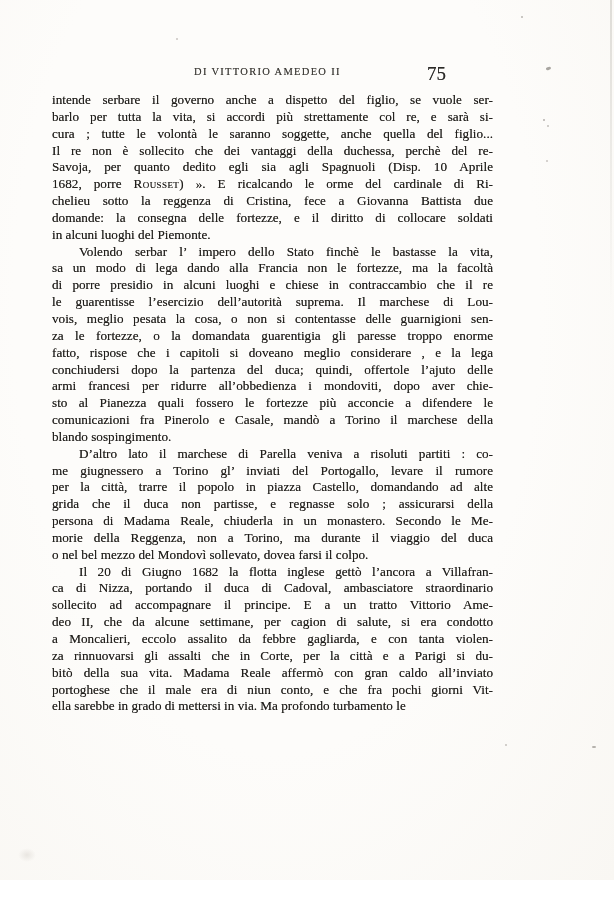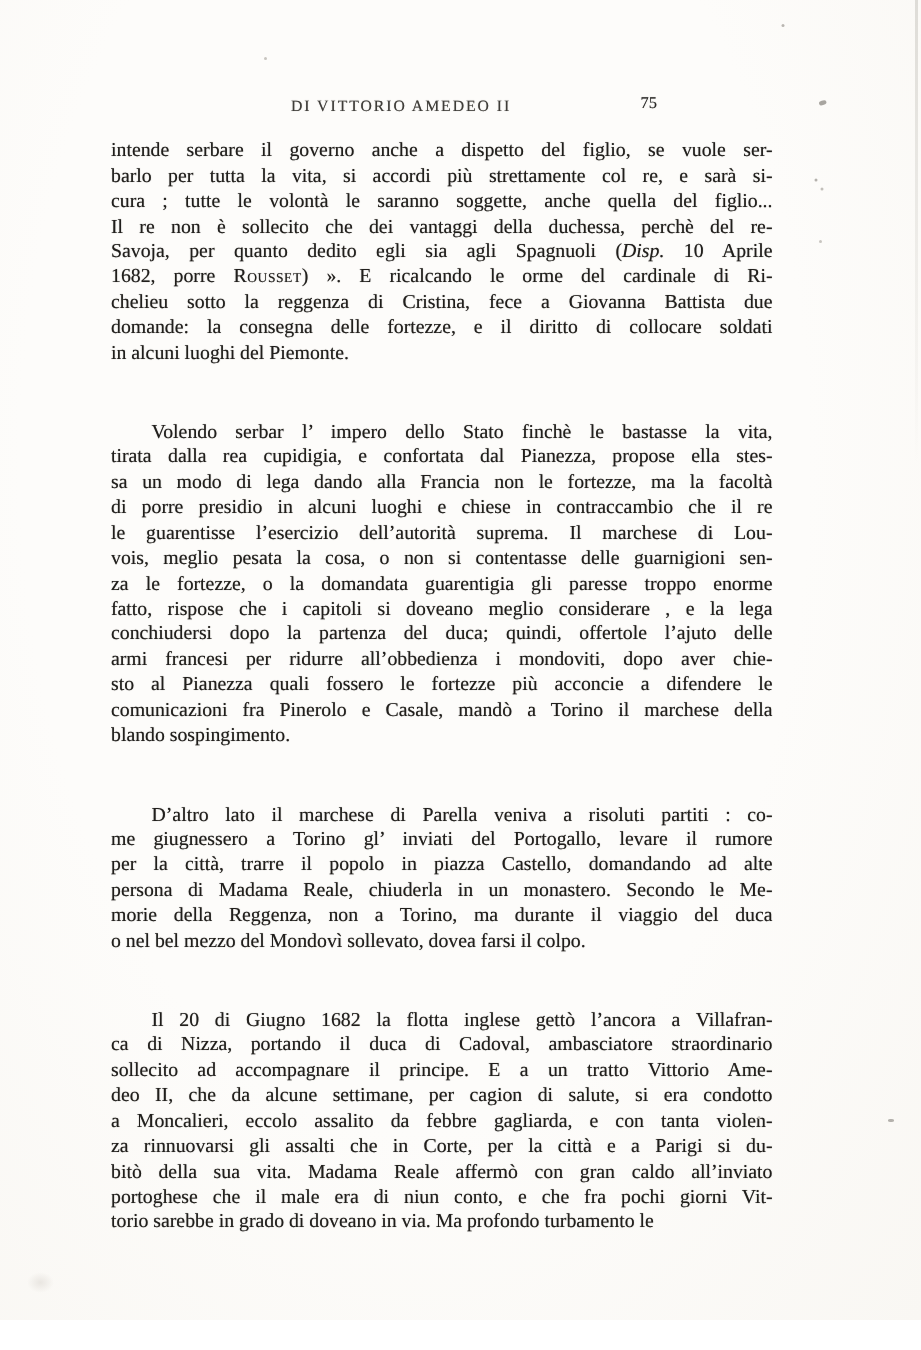--- a/index.html
+++ b/index.html
@@ -24,44 +24,44 @@
     letter-spacing: 1.3px;
     color: #3f3d39;
     text-transform: uppercase;
     text-shadow: 0 0 0.5px rgba(60,58,54,.65);
     white-space: nowrap;
   }
   .page-number {
     position: absolute;
     left: 427px;
     top: 63px;
-    font-size: 11px;
+    font-size: 19px;
     color: #2a2927;
     text-shadow: 0 0 0.5px rgba(40,40,38,.6);
     text-align: right;
   }
   .text-block {
     position: absolute;
-    left: 74px;
+    left: 52px;
     top: 92px;
     width: 441px;
     color: #211f1c;
     font-size: 13.2px;
     text-shadow: 0 0 0.55px rgba(33,31,28,.65);
   }
   .line {
     line-height: 16.85px;
     height: 16.85px;
     overflow: hidden;
     text-align: justify;
     text-align-last: justify;
   }
   .line.para-end { text-align-last: left; }
-  .line.indent  { text-indent: 27px; margin-top: 36px; }
-  .it { font-style: italic; }
+  .line.indent  { text-indent: 27px; }
+  .it { }
   .sc { font-variant: small-caps; letter-spacing: 0.4px; }
 
   
   .edge-line {
     position: absolute;
     left: 610px; top: 0; width: 2px; height: 310px;
     background: linear-gradient(to bottom, #dedcd7, rgba(222,220,215,0));
   }
   .speck { position: absolute; border-radius: 50%; }
   .sp1 { left: 521px; top: 16px;  width: 2px;  height: 2px;  background: #b9b6b1; }
@@ -85,47 +85,47 @@
       <div class="line">intende serbare il governo anche a dispetto del figlio, se vuole ser-</div>
       <div class="line">barlo per tutta la vita, si accordi più strettamente col re, e sarà si-</div>
       <div class="line">cura ; tutte le volontà le saranno soggette, anche quella del figlio...</div>
       <div class="line">Il re non è sollecito che dei vantaggi della duchessa, perchè del re-</div>
       <div class="line"><span>Savoja, per quanto dedito egli sia agli Spagnuoli (</span><span class="it">Disp.</span><span> 10 Aprile</span></div>
       <div class="line"><span>1682, porre </span><span class="sc">Rousset</span><span>) ». E ricalcando le orme del cardinale di Ri-</span></div>
       <div class="line">chelieu sotto la reggenza di Cristina, fece a Giovanna Battista due</div>
       <div class="line">domande: la consegna delle fortezze, e il diritto di collocare soldati</div>
       <div class="line para-end">in alcuni luoghi del Piemonte.</div>
       <div class="line indent">Volendo serbar l’ impero dello Stato finchè le bastasse la vita,</div>
-      <div class="line">tirata dalla rea cupidigia, e confortata dal Pianezza, propose ella stes-</div>
       <div class="line">sa un modo di lega dando alla Francia non le fortezze, ma la facoltà</div>
       <div class="line">di porre presidio in alcuni luoghi e chiese in contraccambio che il re</div>
       <div class="line">le guarentisse l’esercizio dell’autorità suprema. Il marchese di Lou-</div>
       <div class="line">vois, meglio pesata la cosa, o non si contentasse delle guarnigioni sen-</div>
       <div class="line">za le fortezze, o la domandata guarentigia gli paresse troppo enorme</div>
       <div class="line">fatto, rispose che i capitoli si doveano meglio considerare , e la lega</div>
       <div class="line">conchiudersi dopo la partenza del duca; quindi, offertole l’ajuto delle</div>
       <div class="line">armi francesi per ridurre all’obbedienza i mondoviti, dopo aver chie-</div>
       <div class="line">sto al Pianezza quali fossero le fortezze più acconcie a difendere le</div>
       <div class="line">comunicazioni fra Pinerolo e Casale, mandò a Torino il marchese della</div>
       <div class="line para-end">blando sospingimento.</div>
       <div class="line indent">D’altro lato il marchese di Parella veniva a risoluti partiti : co-</div>
       <div class="line">me giugnessero a Torino gl’ inviati del Portogallo, levare il rumore</div>
       <div class="line">per la città, trarre il popolo in piazza Castello, domandando ad alte</div>
+      <div class="line">grida che il duca non partisse, e regnasse solo ; assicurarsi della</div>
       <div class="line">persona di Madama Reale, chiuderla in un monastero. Secondo le Me-</div>
       <div class="line">morie della Reggenza, non a Torino, ma durante il viaggio del duca</div>
       <div class="line para-end">o nel bel mezzo del Mondovì sollevato, dovea farsi il colpo.</div>
       <div class="line indent">Il 20 di Giugno 1682 la flotta inglese gettò l’ancora a Villafran-</div>
       <div class="line">ca di Nizza, portando il duca di Cadoval, ambasciatore straordinario</div>
       <div class="line">sollecito ad accompagnare il principe. E a un tratto Vittorio Ame-</div>
       <div class="line">deo II, che da alcune settimane, per cagion di salute, si era condotto</div>
       <div class="line">a Moncalieri, eccolo assalito da febbre gagliarda, e con tanta violen-</div>
       <div class="line">za rinnuovarsi gli assalti che in Corte, per la città e a Parigi si du-</div>
       <div class="line">bitò della sua vita. Madama Reale affermò con gran caldo all’inviato</div>
       <div class="line">portoghese che il male era di niun conto, e che fra pochi giorni Vit-</div>
-      <div class="line para-end">torio sarebbe in grado di doveano in via. Ma profondo turbamento le</div>
+      <div class="line para-end">ella sarebbe in grado di mettersi in via. Ma profondo turbamento le</div>
     </div>
 
   <div class="edge-line"></div>
   <div class="speck sp1"></div>
   <div class="speck sp2"></div>
   <div class="speck sp3"></div>
   <div class="speck sp4"></div>
   <div class="speck sp5"></div>
   <div class="speck sp6"></div>
   <div class="speck sp7"></div>

